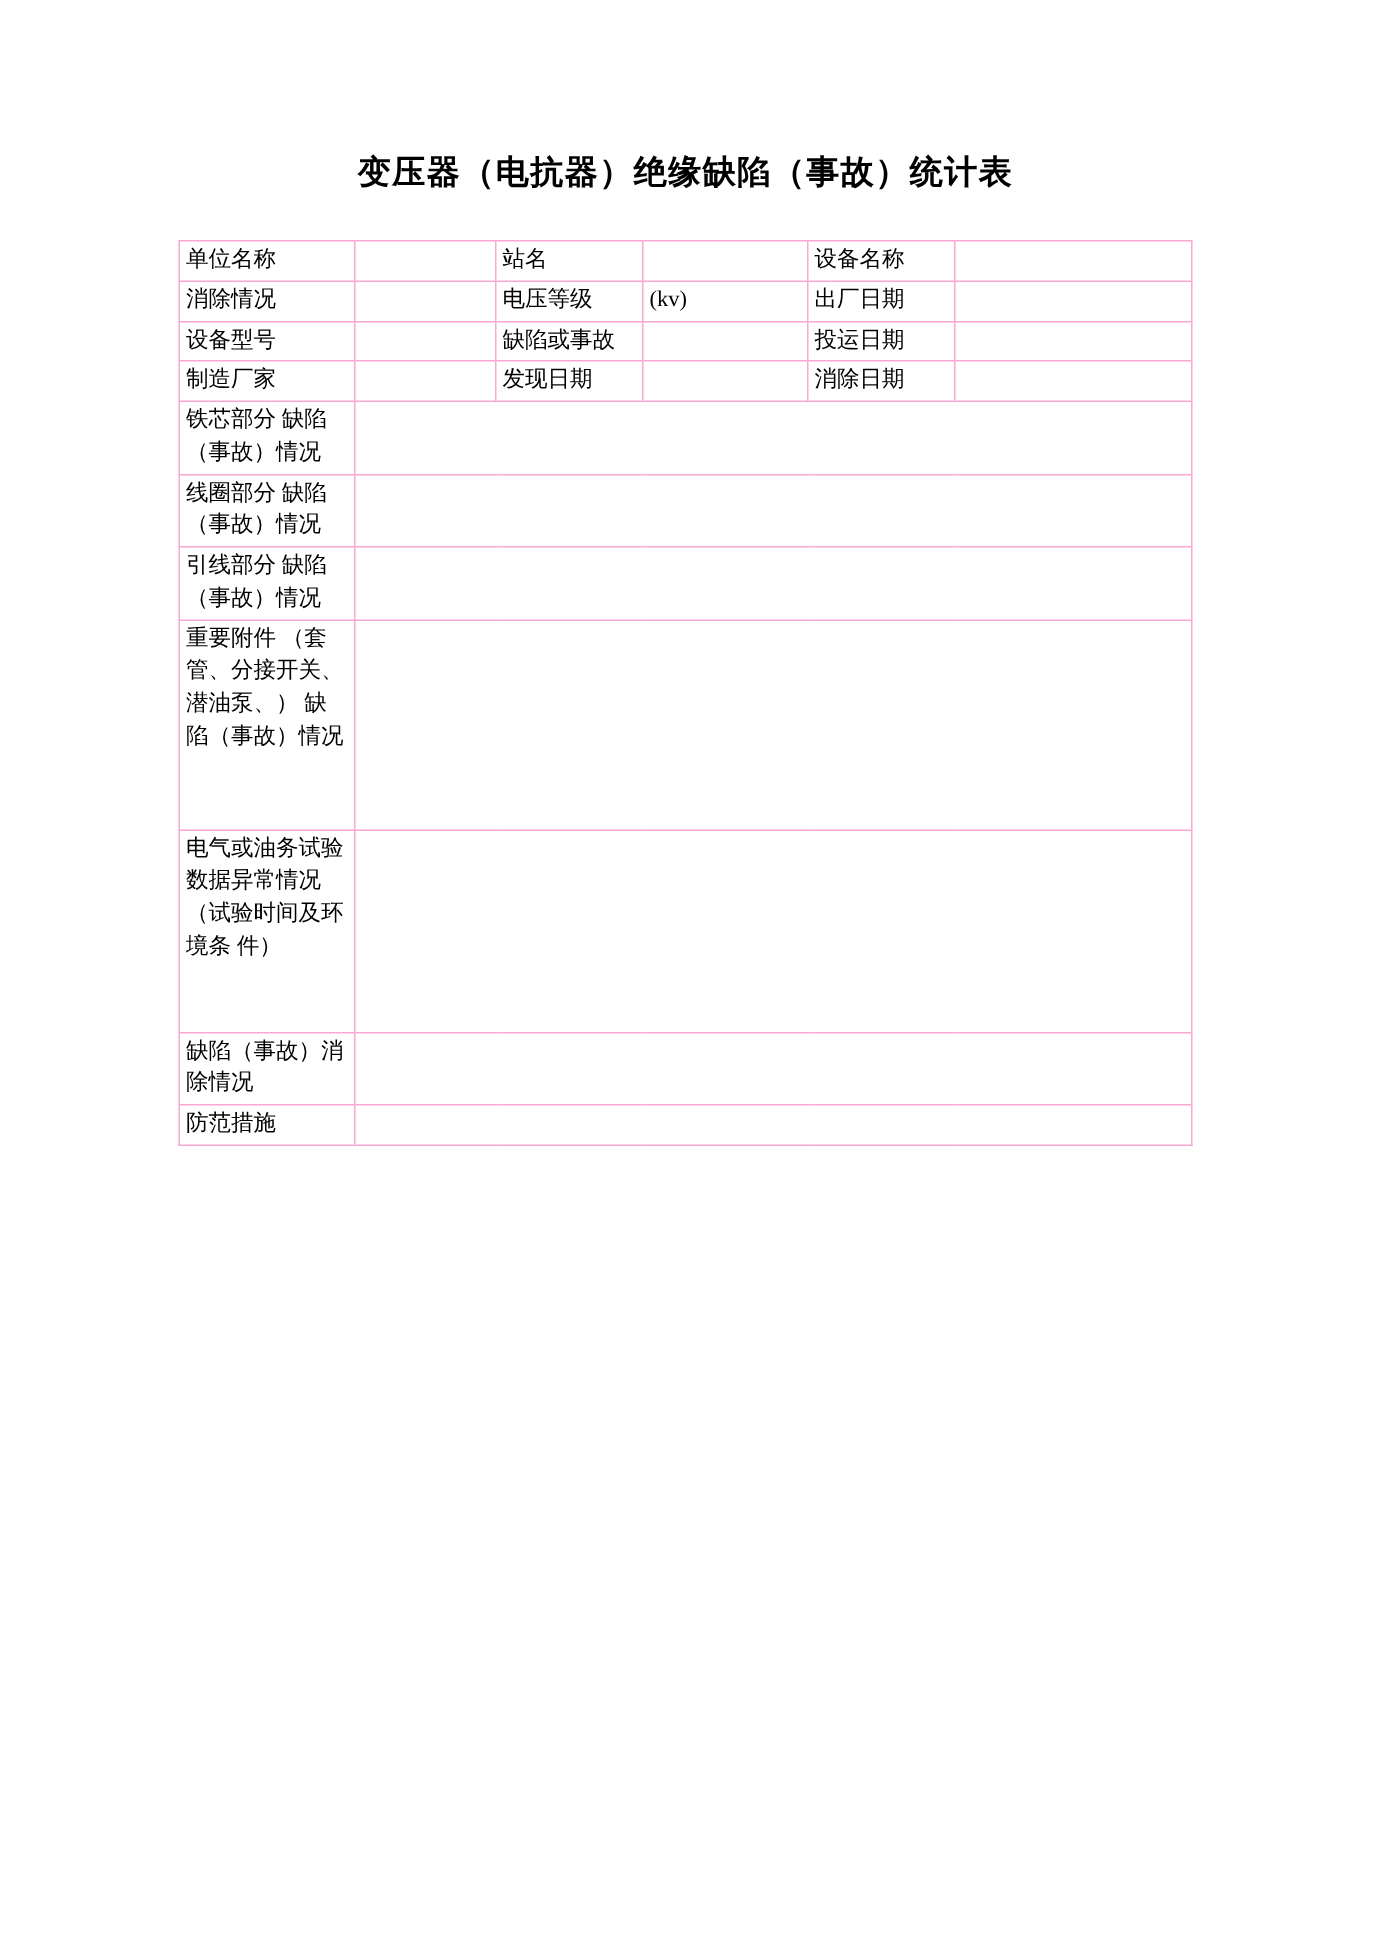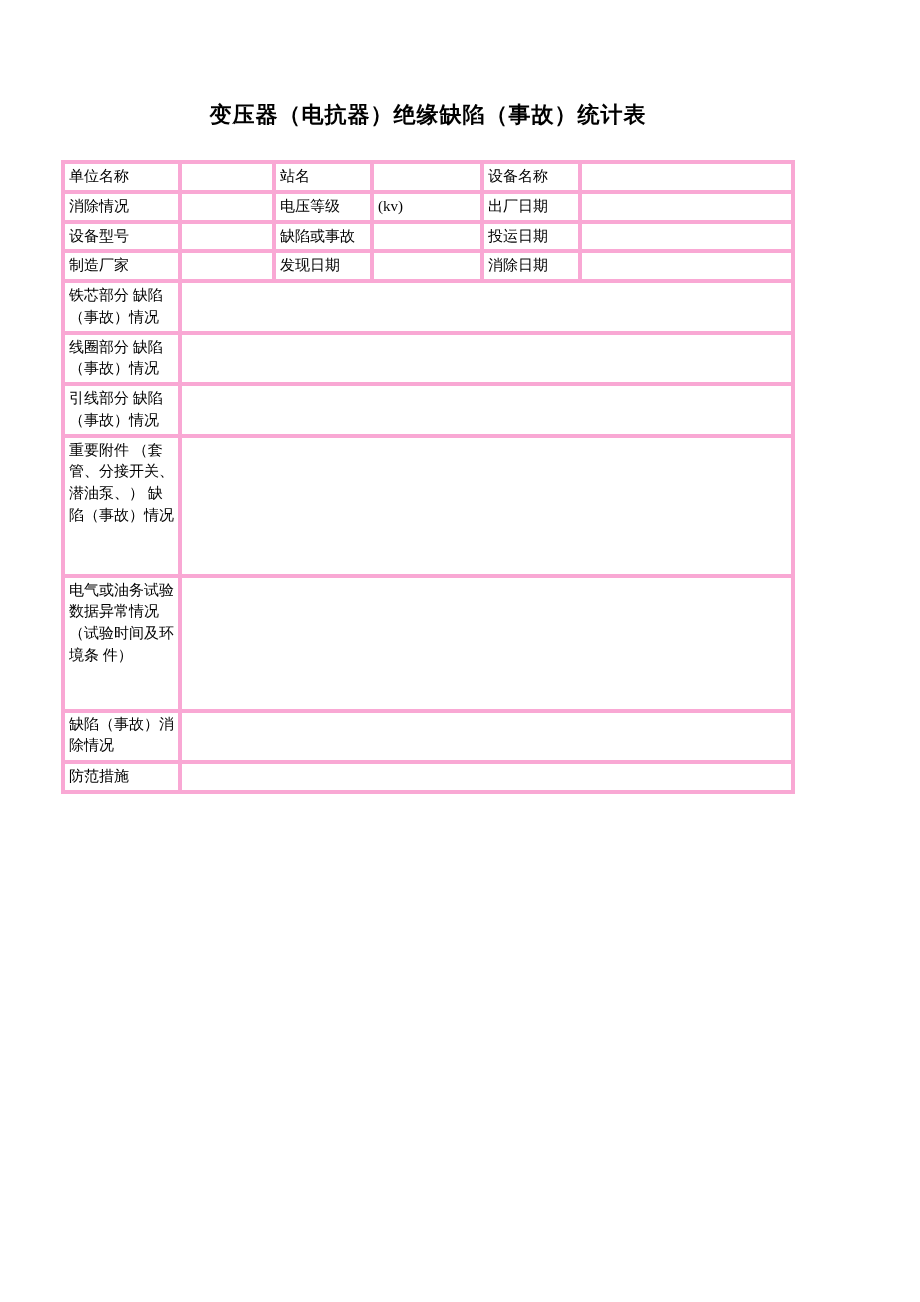--- a/index.html
+++ b/index.html
@@ -8,42 +8,42 @@
       box-sizing: border-box;
     }
     body {
       background: #ffffff;
       font-family: "SimSun", "宋体", serif;
       width: 920px;
       height: 1302px;
       position: relative;
     }
     .page {
-      padding: 100px 125px 0 61px;
+      padding: 100px 125px 0 119px;
     }
     .title {
       text-align: center;
       font-size: 22px;
       font-weight: bold;
       margin-bottom: 30px;
       letter-spacing: 1px;
     }
     .date-label {
       text-align: right;
       font-size: 19px;
       margin-bottom: 15px;
       padding-right: 55px;
     }
     table {
       border-collapse: collapse;
       width: 100%;
       font-size: 15px;
     }
     td {
-      border: 4px solid #f9a8d4;
+      border: 1px solid #f9a8d4;
       padding: 2px 4px;
       vertical-align: top;
       line-height: 1.45;
     }
     .label-col {
       width: 117px;
     }
     .val-col-1 {
       width: 94px;
     }

